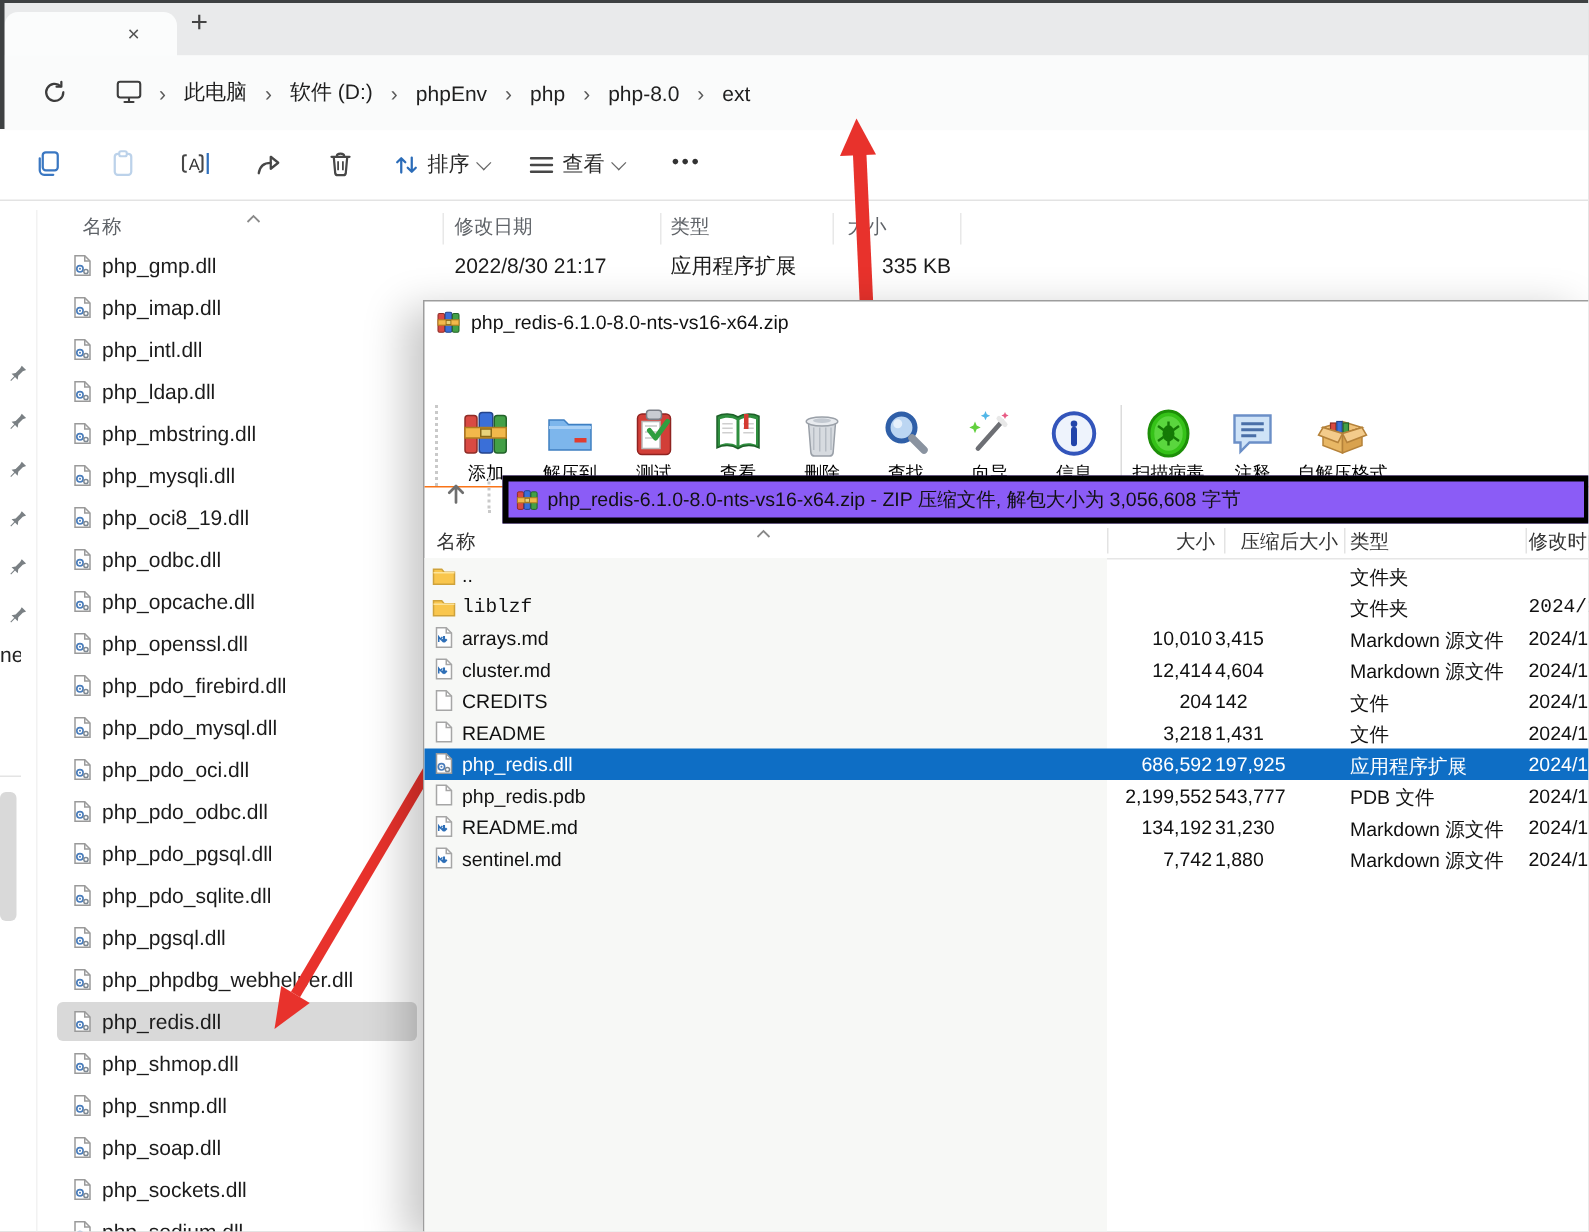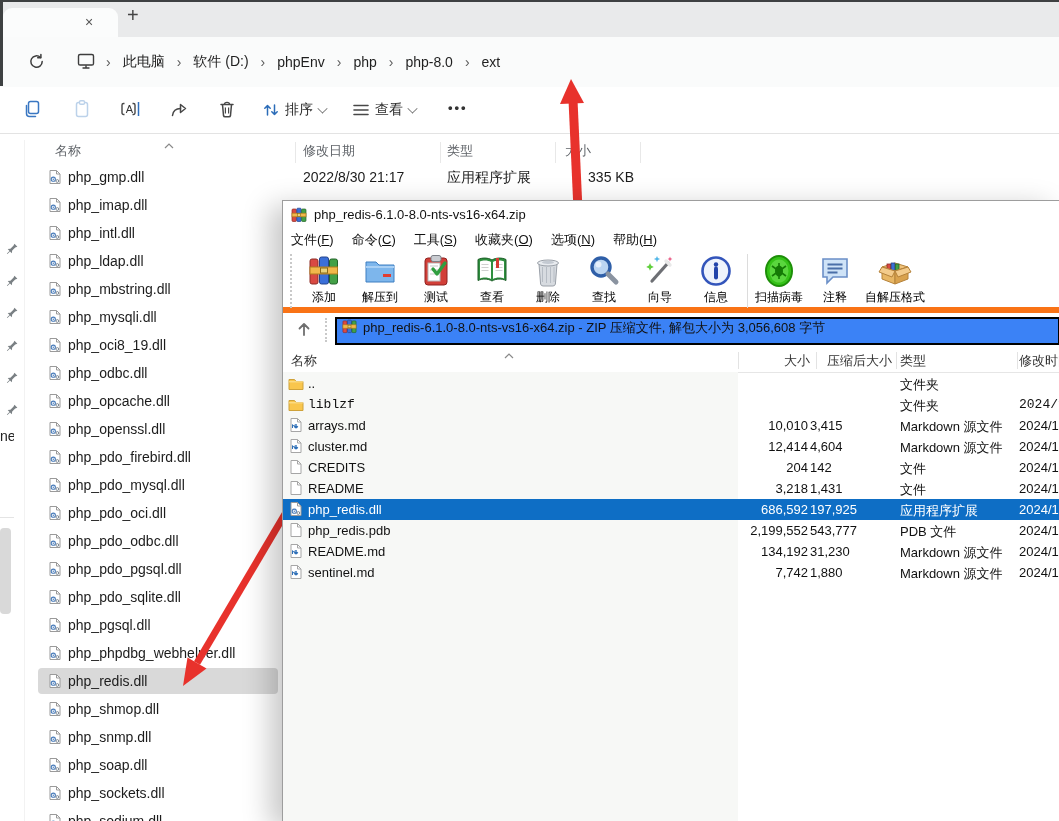--- a/index.html
+++ b/index.html
@@ -48,29 +48,29 @@
   
   .arrows{position:absolute;left:0;top:0;width:1059px;height:821px;z-index:6;pointer-events:none}
   
   .rar{position:absolute;left:282px;top:200px;width:777px;height:621px;background:#fff;
        border-left:1px solid #9d9d9d;border-top:1px solid #9d9d9d;
        box-shadow:-12px 6px 26px rgba(0,0,0,.22);z-index:10;font-size:13px;color:#111}
   .rar-title{position:absolute;left:0;top:0;width:100%;height:27px;display:flex;align-items:center;padding-left:8px;box-sizing:border-box}
   .rar-title .ttl{margin-left:7px;font-size:13px}
   .rar-menu{position:absolute;left:0;top:27px;width:100%;height:23px;display:flex;align-items:center;padding-left:8px;box-sizing:border-box}
   .rar-menu span{margin-right:18px}
-  .rar-tools{position:absolute;left:0;top:50px;width:100%;height:62px;border-bottom:6px solid #f97316;display:flex;align-items:center;padding-left:7px;box-sizing:border-box}
+  .rar-tools{position:absolute;left:0;top:62px;width:100%;height:62px;border-bottom:1px solid #f97316;display:flex;align-items:flex-end;padding-left:7px;box-sizing:border-box}
   .rtool{display:flex;flex-direction:column;align-items:center;min-width:52px;padding:2px 2px 0 2px;font-size:12px;color:#000;white-space:nowrap}
   .rtool .lbl{margin-top:1px}
   .rsep{width:1px;height:54px;background:#dcdcdc;margin:3px 3px 0 3px}
   .grip{border-left:2px dotted #c9c9c9;height:54px;margin:3px 4px 0 0}
   .rar-addr{position:absolute;left:0;top:112px;width:100%;height:34px}
   .up-btn{position:absolute;left:12px;top:7px}
   .addr-grip{position:absolute;left:42px;top:5px;height:24px;border-left:2px dotted #c9c9c9}
-  .addrbox{position:absolute;left:52px;right:0;top:4px;height:24px;border:2px solid #000000;background:#3b82f6;display:flex;padding-left:5px;white-space:nowrap;overflow:hidden}
+  .addrbox{position:absolute;left:52px;right:0;top:4px;height:24px;border:4px solid #000000;background:#8b5cf6;display:flex;align-items:center;padding-left:5px;white-space:nowrap;overflow:hidden}
   .addrbox .atxt{margin-left:6px}
   .rar-header{position:absolute;left:0;top:146px;width:100%;height:25px;border-bottom:1px solid #e6e6e6;color:#333}
   .rar-header span{position:absolute;top:5px}
   .rh-name{left:8px}
   .rh-size{left:455px;width:72px;text-align:right}
   .rh-packed{left:535px;width:74px;text-align:right}
   .rh-type{left:617px}
   .rh-date{left:736px;width:40px;overflow:hidden;white-space:nowrap}
   .rh-caret{position:absolute;left:220px;top:-3px}
   .rdiv{position:absolute;top:4px;width:1px;height:17px;background:#e3e3e3}
@@ -545,28 +545,20 @@
           <svg width="16" height="16" viewBox="0 0 16 16">
             <rect x="1" y="2" width="4.4" height="12.5" rx="1" fill="#d94a43" stroke="#8f2d27" stroke-width=".7"></rect>
             <rect x="5.8" y="1.2" width="4.4" height="13.3" rx="1" fill="#3a6fd8" stroke="#24448c" stroke-width=".7"></rect>
             <rect x="10.6" y="2" width="4.4" height="12.5" rx="1" fill="#43a047" stroke="#23632a" stroke-width=".7"></rect>
             <rect x="1" y="6.2" width="14" height="3.6" fill="#f2b84b" stroke="#b07d1e" stroke-width=".7"></rect>
             <rect x="6.4" y="6.6" width="3.2" height="2.8" fill="#e8d27a" stroke="#8a6a18" stroke-width=".6"></rect>
           </svg>
         </span>
       <span class="ttl">php_redis-6.1.0-8.0-nts-vs16-x64.zip</span>
     </div>
-    <div class="rar-menu" id="winrar-menu">
-        <span>文件(<u>F</u>)</span>
-        <span>命令(<u>C</u>)</span>
-        <span>工具(<u>S</u>)</span>
-        <span>收藏夹(<u>O</u>)</span>
-        <span>选项(<u>N</u>)</span>
-        <span>帮助(<u>H</u>)</span>
-      </div>
     <div class="rar-tools" id="winrar-toolbar">
         <span class="grip"></span>
         <div class="rtool">
           <span>
             <svg width="34" height="34" viewBox="0 0 34 34">
               <rect x="3" y="5" width="8" height="25" rx="2" fill="#d94a43" stroke="#8f2d27"></rect>
               <rect x="12.5" y="3" width="9" height="27" rx="2" fill="#3a6fd8" stroke="#24448c"></rect>
               <rect x="22.5" y="5" width="8" height="25" rx="2" fill="#43a047" stroke="#23632a"></rect>
               <rect x="3" y="13" width="27.5" height="7" fill="#f2b84b" stroke="#b07d1e"></rect>
               <rect x="13.5" y="14" width="7" height="5" fill="#e8d27a" stroke="#8a6a18"></rect>

